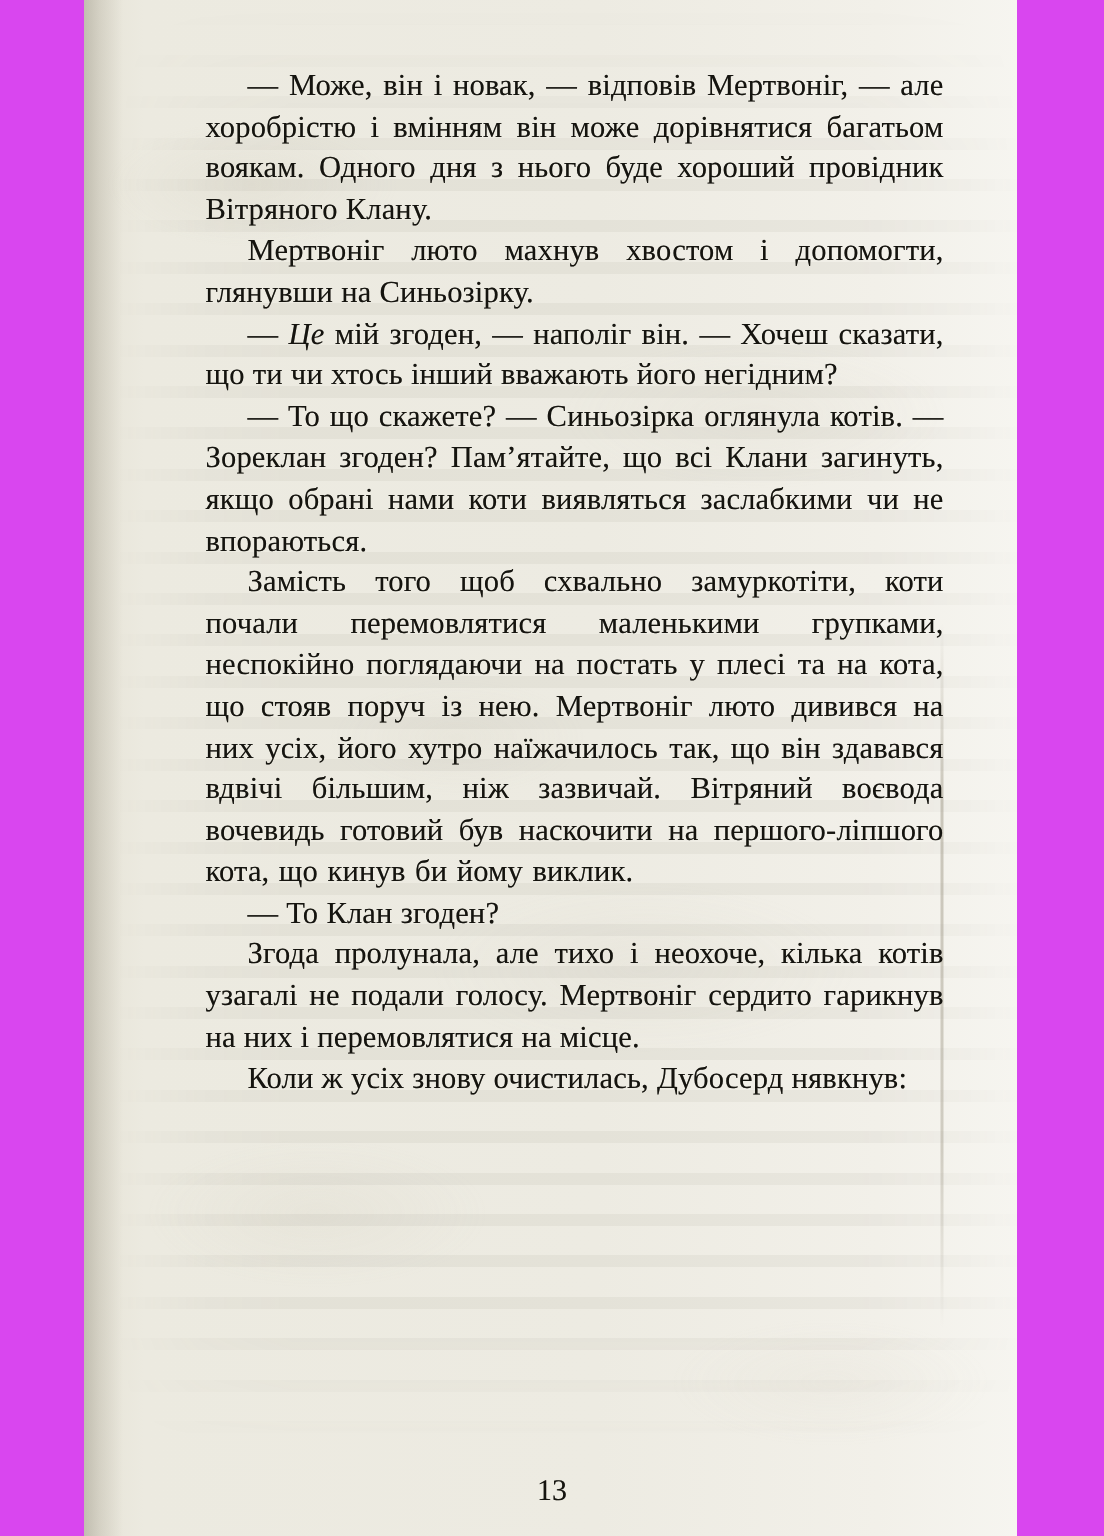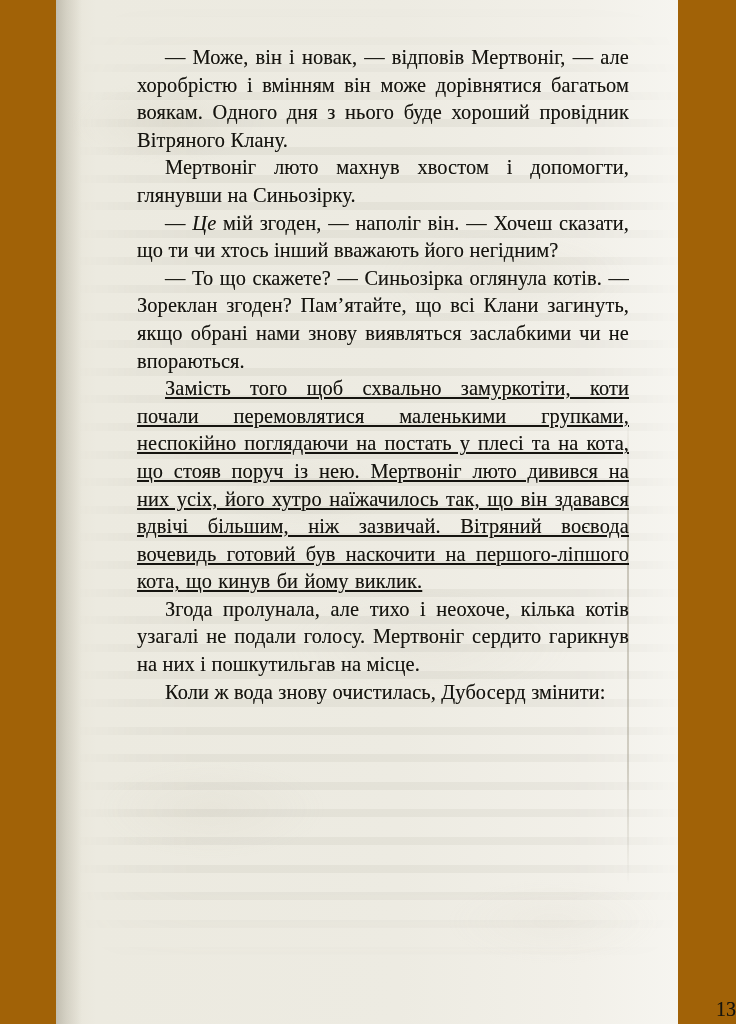--- a/index.html
+++ b/index.html
@@ -13,21 +13,21 @@
     height: 1024px;
     overflow: hidden;
     font-family: "Liberation Serif", "DejaVu Serif", serif;
   }
 
   
   #page-root {
     position: relative;
     width: 736px;
     height: 1024px;
-    background: #a16207;
+    background: #d946ef;
   }
 
   .paper {
     position: absolute;
     left: 56px;
     top: 0;
     width: 622px;
     height: 1024px;
     background:
       linear-gradient(90deg,
@@ -117,38 +117,36 @@
     line-height: 27.6px;
     text-align: justify;
     text-indent: 28px;
     letter-spacing: .1px;
     word-spacing: .2px;
     text-shadow: 0 0 .4px rgba(20,18,12,.45);
   }
 
   p.para.justify-loose {
     word-spacing: 1.1px;
-    text-decoration: underline;
   }
 
   p.para em {
   }
 
   
   .folio {
     position: absolute;
     left: 0;
     right: 0;
     top: 982px;
-    text-align: right;
+    text-align: center;
     font-size: 20px;
     line-height: 24px;
     color: #15140f;
     text-shadow: 0 0 .4px rgba(20,18,12,.45);
-    margin-top: 15px;
   }
 </style>
 </head>
 <body>
 
 <div id="page-root">
 
   <div class="paper">
     <div class="paper-grain"></div>
     <div class="showthrough"></div>
@@ -158,27 +156,28 @@
 
   <div class="text-column">
 
     <p class="para">— Може, він і новак, — відповів Мертвоніг, — але хоробрістю і вмінням він може дорівнятися багатьом воякам. Одного дня з нього буде хороший провідник Вітряного Клану.</p>
 
 
     <p class="para">Мертвоніг люто махнув хвостом і допомогти, глянувши на Синьозірку.</p>
 
     <p class="para"><span>— </span><em>Це</em><span> мій згоден, — наполіг він. — Хочеш сказати, що ти чи хтось інший вважають його негідним?</span></p>
 
-    <p class="para">— То що скажете? — Синьозірка оглянула котів. — Зореклан згоден? Пам’ятайте, що всі Клани загинуть, якщо обрані нами знову виявляться заслабкими чи не впораються.</p>
+    <p class="para">— То що скажете? — Синьозірка оглянула котів. — Зореклан згоден? Пам’ятайте, що всі Клани загинуть, якщо обрані нами коти виявляться заслабкими чи не впораються.</p>
 
     <p class="para justify-loose">Замість того щоб схвально замуркотіти, коти почали перемовлятися маленькими групками, неспокійно поглядаючи на постать у плесі та на кота, що стояв поруч із нею. Мертвоніг люто дивився на них усіх, його хутро наїжачилось так, що він здавався вдвічі більшим, ніж зазвичай. Вітряний воєвода вочевидь готовий був наскочити на першого-ліпшого кота, що кинув би йому виклик.</p>
 
 
+    <p class="para">— То Клан згоден?</p>
 
-    <p class="para">Згода пролунала, але тихо і неохоче, кілька котів узагалі не подали голосу. Мертвоніг сердито гарикнув на них і пошкутильгав на місце.</p>
+    <p class="para">Згода пролунала, але тихо і неохоче, кілька котів узагалі не подали голосу. Мертвоніг сердито гарикнув на них і перемовлятися на місце.</p>
 
-    <p class="para">Коли ж вода знову очистилась, Дубосерд змінити:</p>
+    <p class="para">Коли ж усіх знову очистилась, Дубосерд нявкнув:</p>
 
   </div>
 
   <div class="folio">13</div>
 
 </div>
 
 </body></html>

